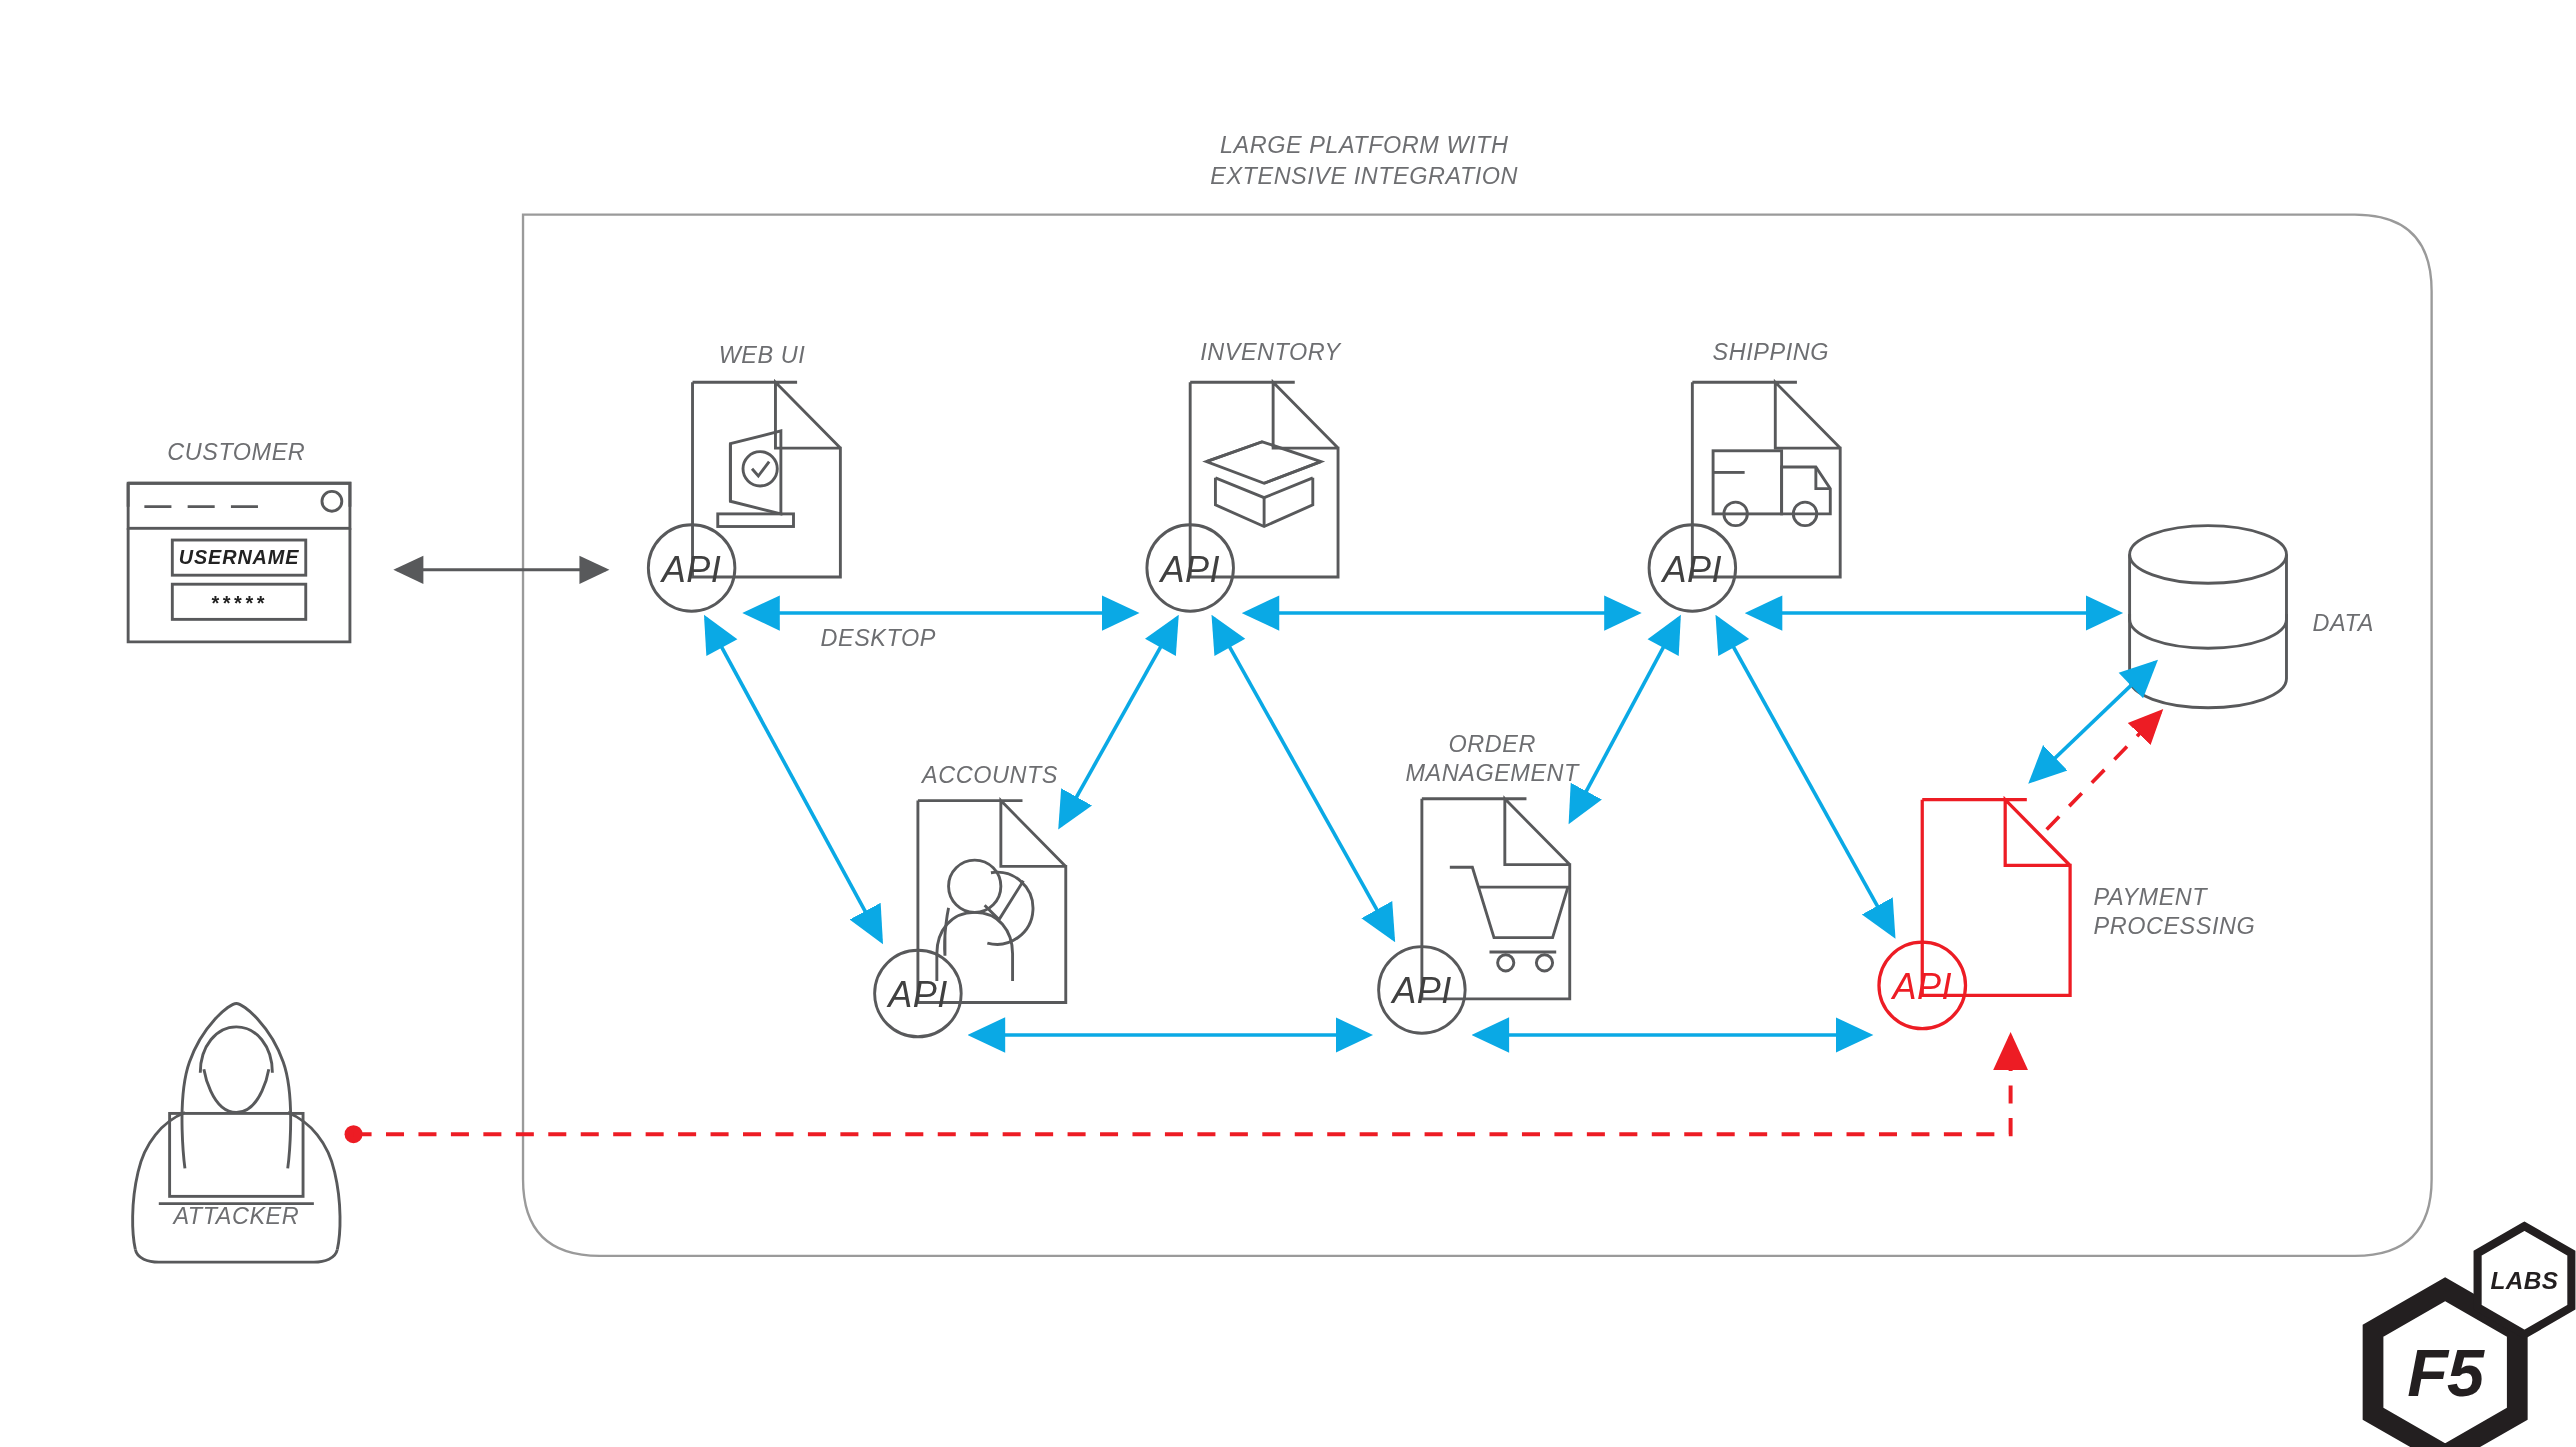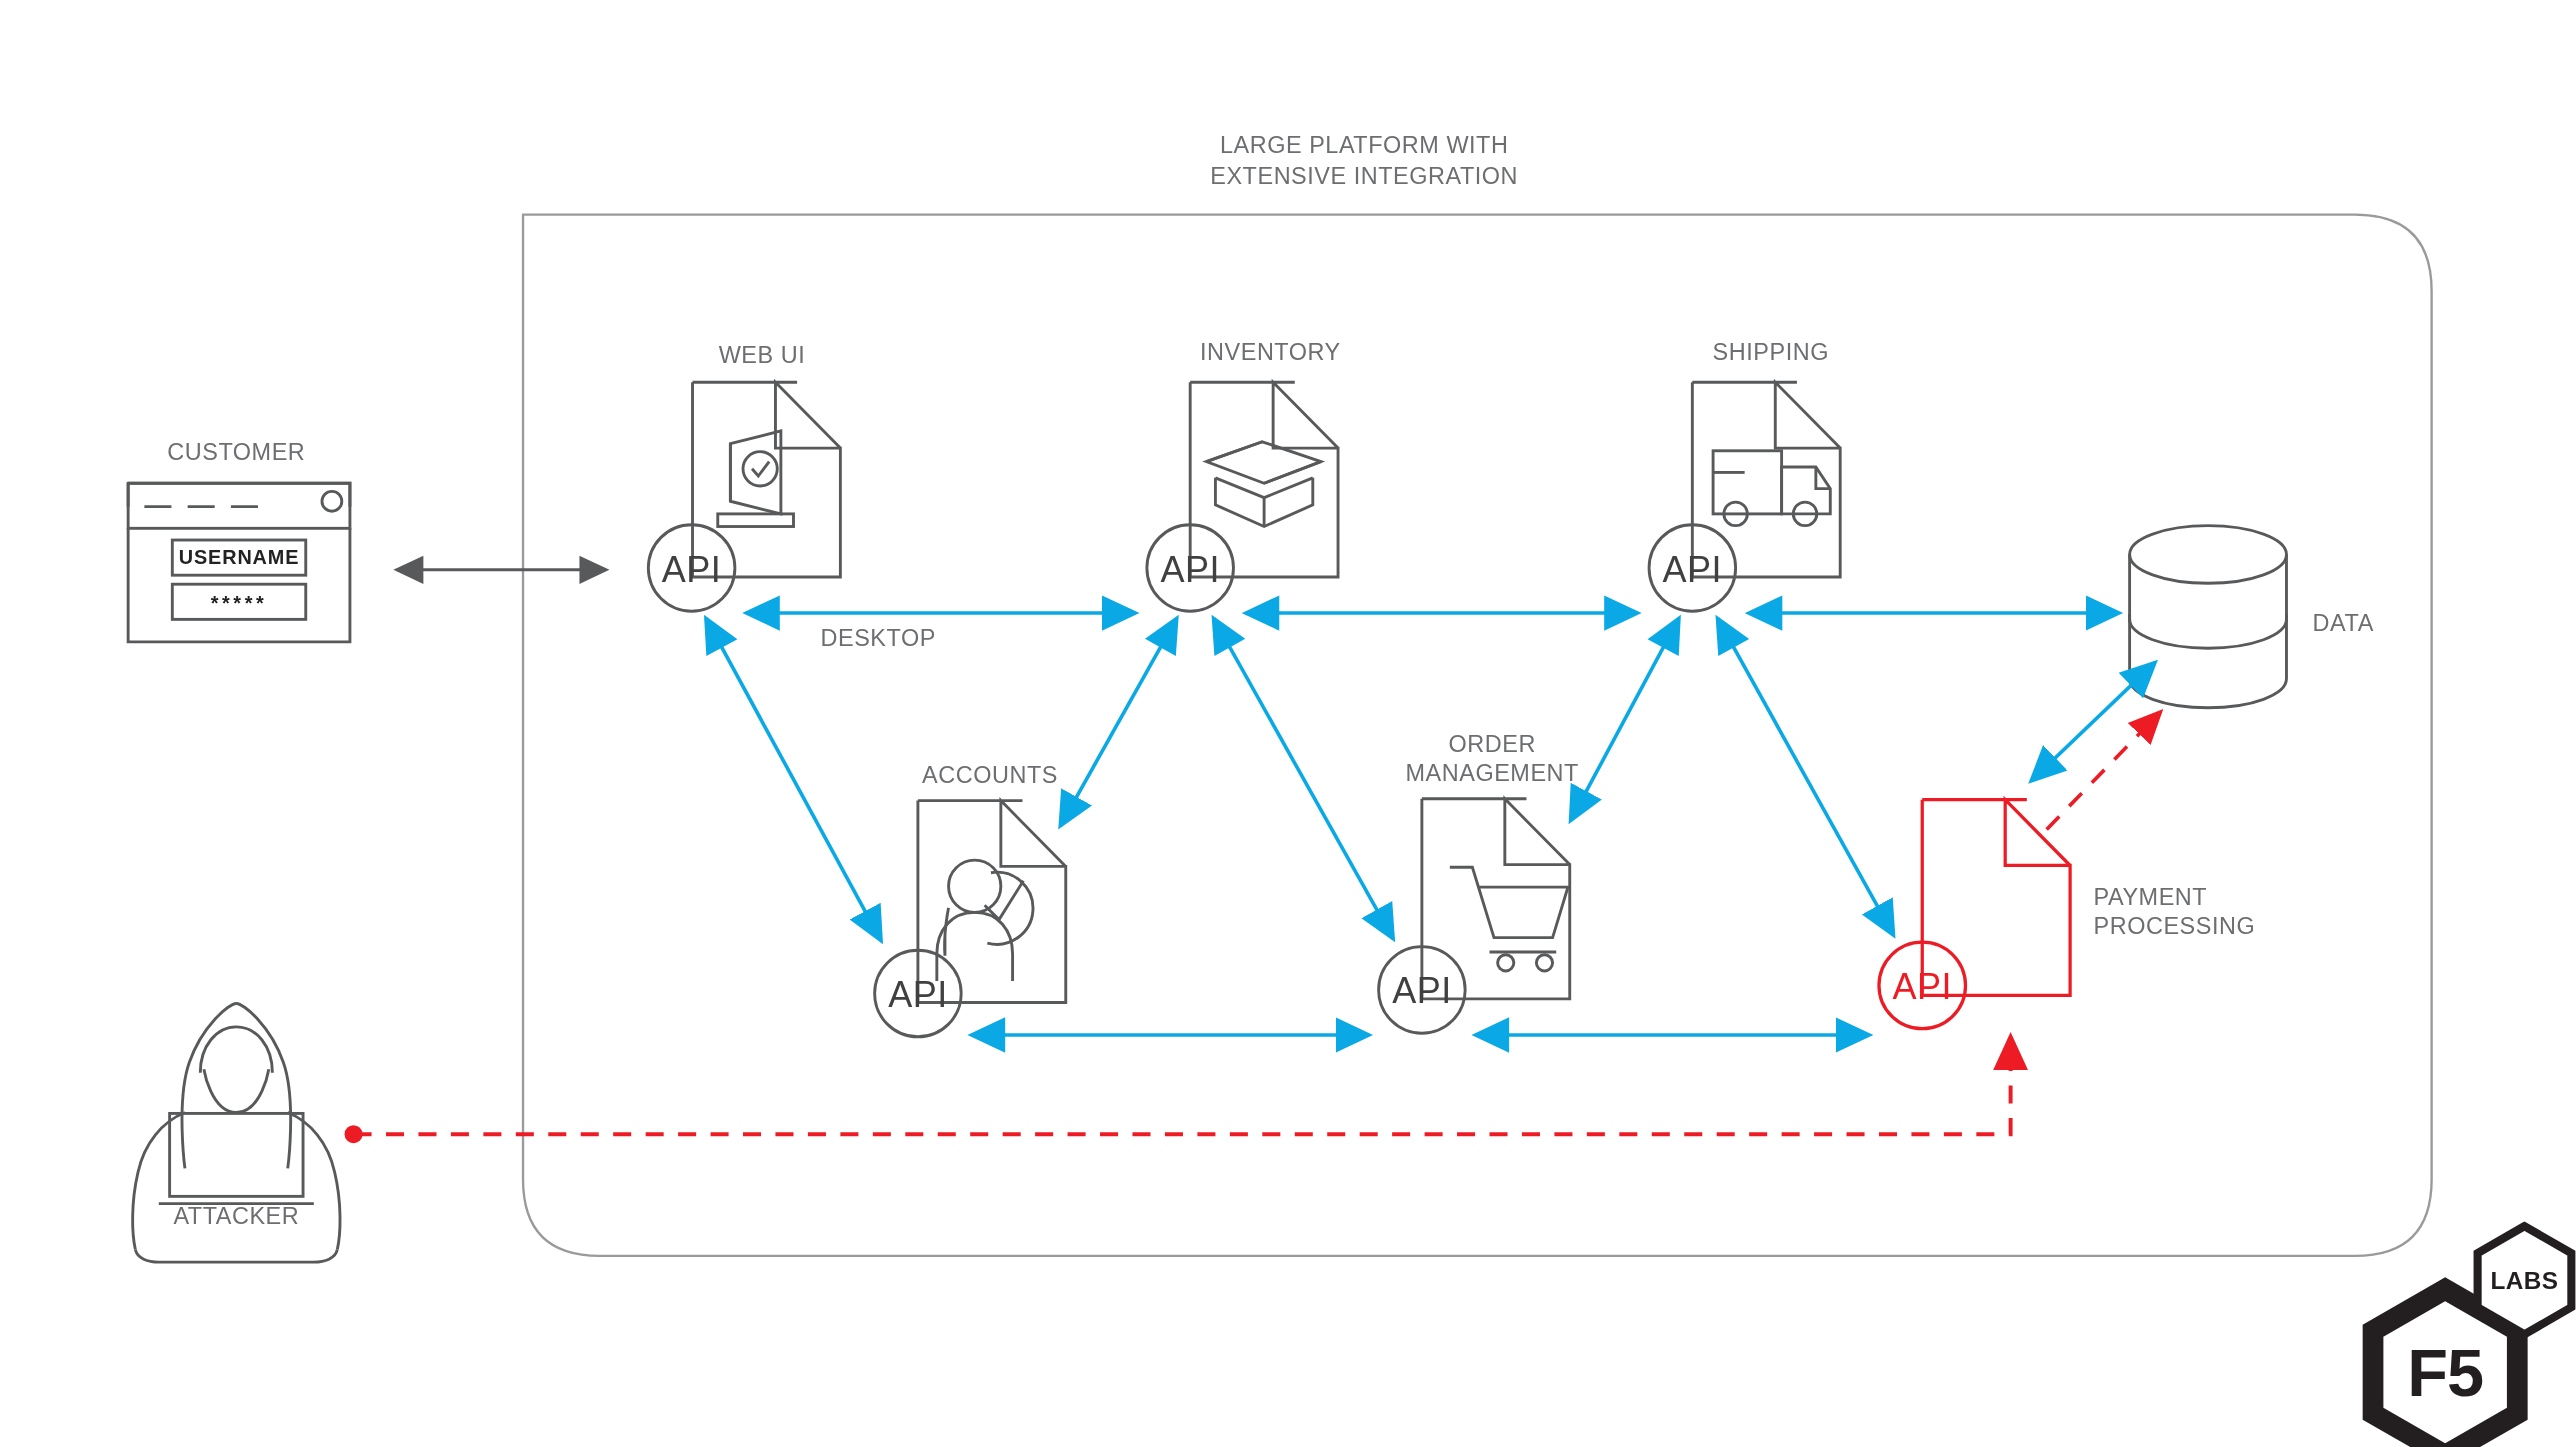--- a/index.html
+++ b/index.html
@@ -1,18 +1,18 @@
 <!DOCTYPE html>
 <html style="font-size:14.4px"><head>
 <meta charset="utf-8">
 <style>
   html,body{margin:0;padding:0;background:#ffffff;}
   body{width:2576px;height:1447px;position:relative;overflow:hidden;
        font-family:"Liberation Sans","DejaVu Sans",sans-serif;}
-  #stage{position:absolute;inset:0;width:2576px;height:1077px;}
+  #stage{position:absolute;inset:0;width:2576px;height:1077px;font-style:italic;}
   svg{position:absolute;top:0;left:0;width:2576px;height:1447px;}
   .lbl{fill:#6d6e71;font-family:"Liberation Sans","DejaVu Sans",sans-serif;
        font-size:26px;letter-spacing:.6px;}
   .lbl-api{font-size:40px;fill:#404040;letter-spacing:.5px;}
   .lbl-api-red{font-size:40px;fill:#ed1c24;letter-spacing:.5px;}
   .lbl-form{font-size:22px;fill:#222;font-weight:bold;letter-spacing:1px;}
   .lbl-f5{font-size:74px;fill:#231f20;font-weight:bold;letter-spacing:-1px;}
   .lbl-labs{font-size:27px;fill:#231f20;font-weight:bold;letter-spacing:.5px;}
   .st-gray{fill:none;stroke:#58595b;stroke-width:3.2;}
   .st-gray-thin{fill:none;stroke:#9a9a9a;stroke-width:2.6;}

